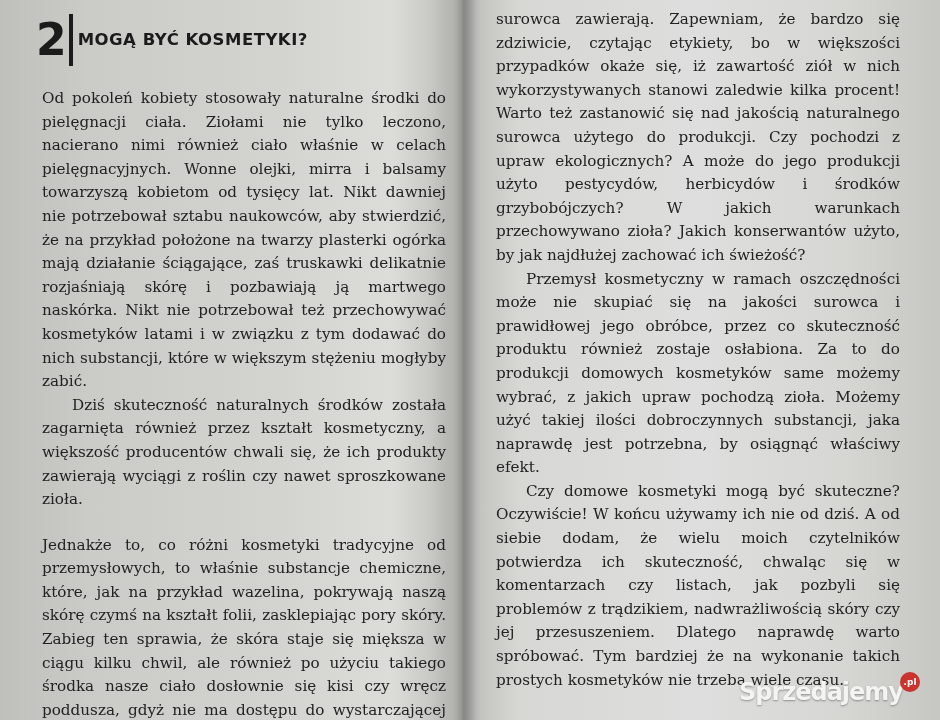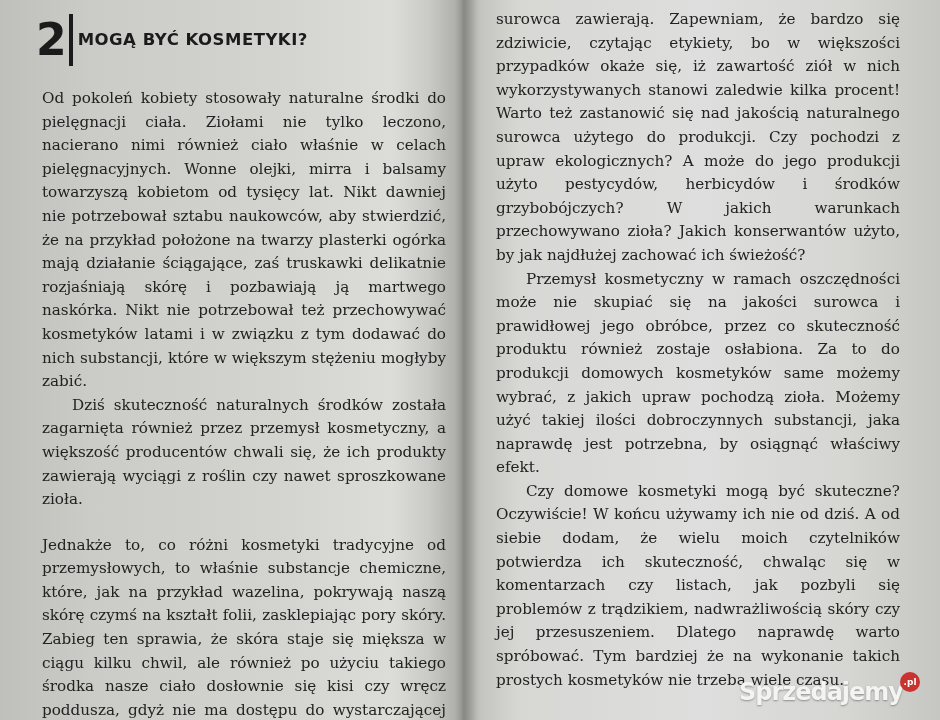--- a/index.html
+++ b/index.html
@@ -45,21 +45,21 @@
   <div class="page page-left">
     <div class="chapter">
       <span class="chapter-number">2</span>
       <span class="chapter-bar"></span>
       <div class="chapter-title">
         <div>MOGĄ BYĆ KOSMETYKI?</div>
       </div>
     </div>
     <div class="text left-body">
       <p>Od pokoleń kobiety stosowały naturalne środki do pielęgnacji ciała. Ziołami nie tylko leczono, nacierano nimi również ciało właśnie w celach pielęgnacyjnych. Wonne olejki, mirra i balsamy towarzyszą kobietom od tysięcy lat. Nikt dawniej nie potrzebował sztabu naukowców, aby stwierdzić, że na przykład położone na twarzy plasterki ogórka mają działanie ściągające, zaś truskawki delikatnie rozjaśniają skórę i pozbawiają ją martwego naskórka. Nikt nie potrzebował też przechowywać kosmetyków latami i w związku z tym dodawać do nich substancji, które w większym stężeniu mogłyby zabić.</p>
-      <p class="indent">Dziś skuteczność naturalnych środków została zagarnięta również przez przemysł kosmetyczny, a większość producentów chwali się, że ich produkty zawierają wyciągi z roślin czy nawet sproszkowane zioła.</p>
+      <p class="indent">Dziś skuteczność naturalnych środków została zagarnięta również przez kształt kosmetyczny, a większość producentów chwali się, że ich produkty zawierają wyciągi z roślin czy nawet sproszkowane zioła.</p>
       <div class="gap"></div>
       <p>Jednakże to, co różni kosmetyki tradycyjne od przemysłowych, to właśnie substancje chemiczne, które, jak na przykład wazelina, pokrywają naszą skórę czymś na kształt folii, zasklepiając pory skóry. Zabieg ten sprawia, że skóra staje się miększa w ciągu kilku chwil, ale również po użyciu takiego środka nasze ciało dosłownie się kisi czy wręcz poddusza, gdyż nie ma dostępu do wystarczającej ilości tlenu.</p>
 
     </div>
   </div>
 
   <div class="page page-right">
     <div class="text right-body">
       <p>surowca zawierają. Zapewniam, że bardzo się zdziwicie, czytając etykiety, bo w większości przypadków okaże się, iż zawartość ziół w nich wykorzystywanych stanowi zaledwie kilka procent! Warto też zastanowić się nad jakością naturalnego surowca użytego do produkcji. Czy pochodzi z upraw ekologicznych? A może do jego produkcji użyto pestycydów, herbicydów i środków grzybobójczych? W jakich warunkach przechowywano zioła? Jakich konserwantów użyto, by jak najdłużej zachować ich świeżość?</p>
       <p class="indent">Przemysł kosmetyczny w ramach oszczędności może nie skupiać się na jakości surowca i prawidłowej jego obróbce, przez co skuteczność produktu również zostaje osłabiona. Za to do produkcji domowych kosmetyków same możemy wybrać, z jakich upraw pochodzą zioła. Możemy użyć takiej ilości dobroczynnych substancji, jaka naprawdę jest potrzebna, by osiągnąć właściwy efekt.</p>

